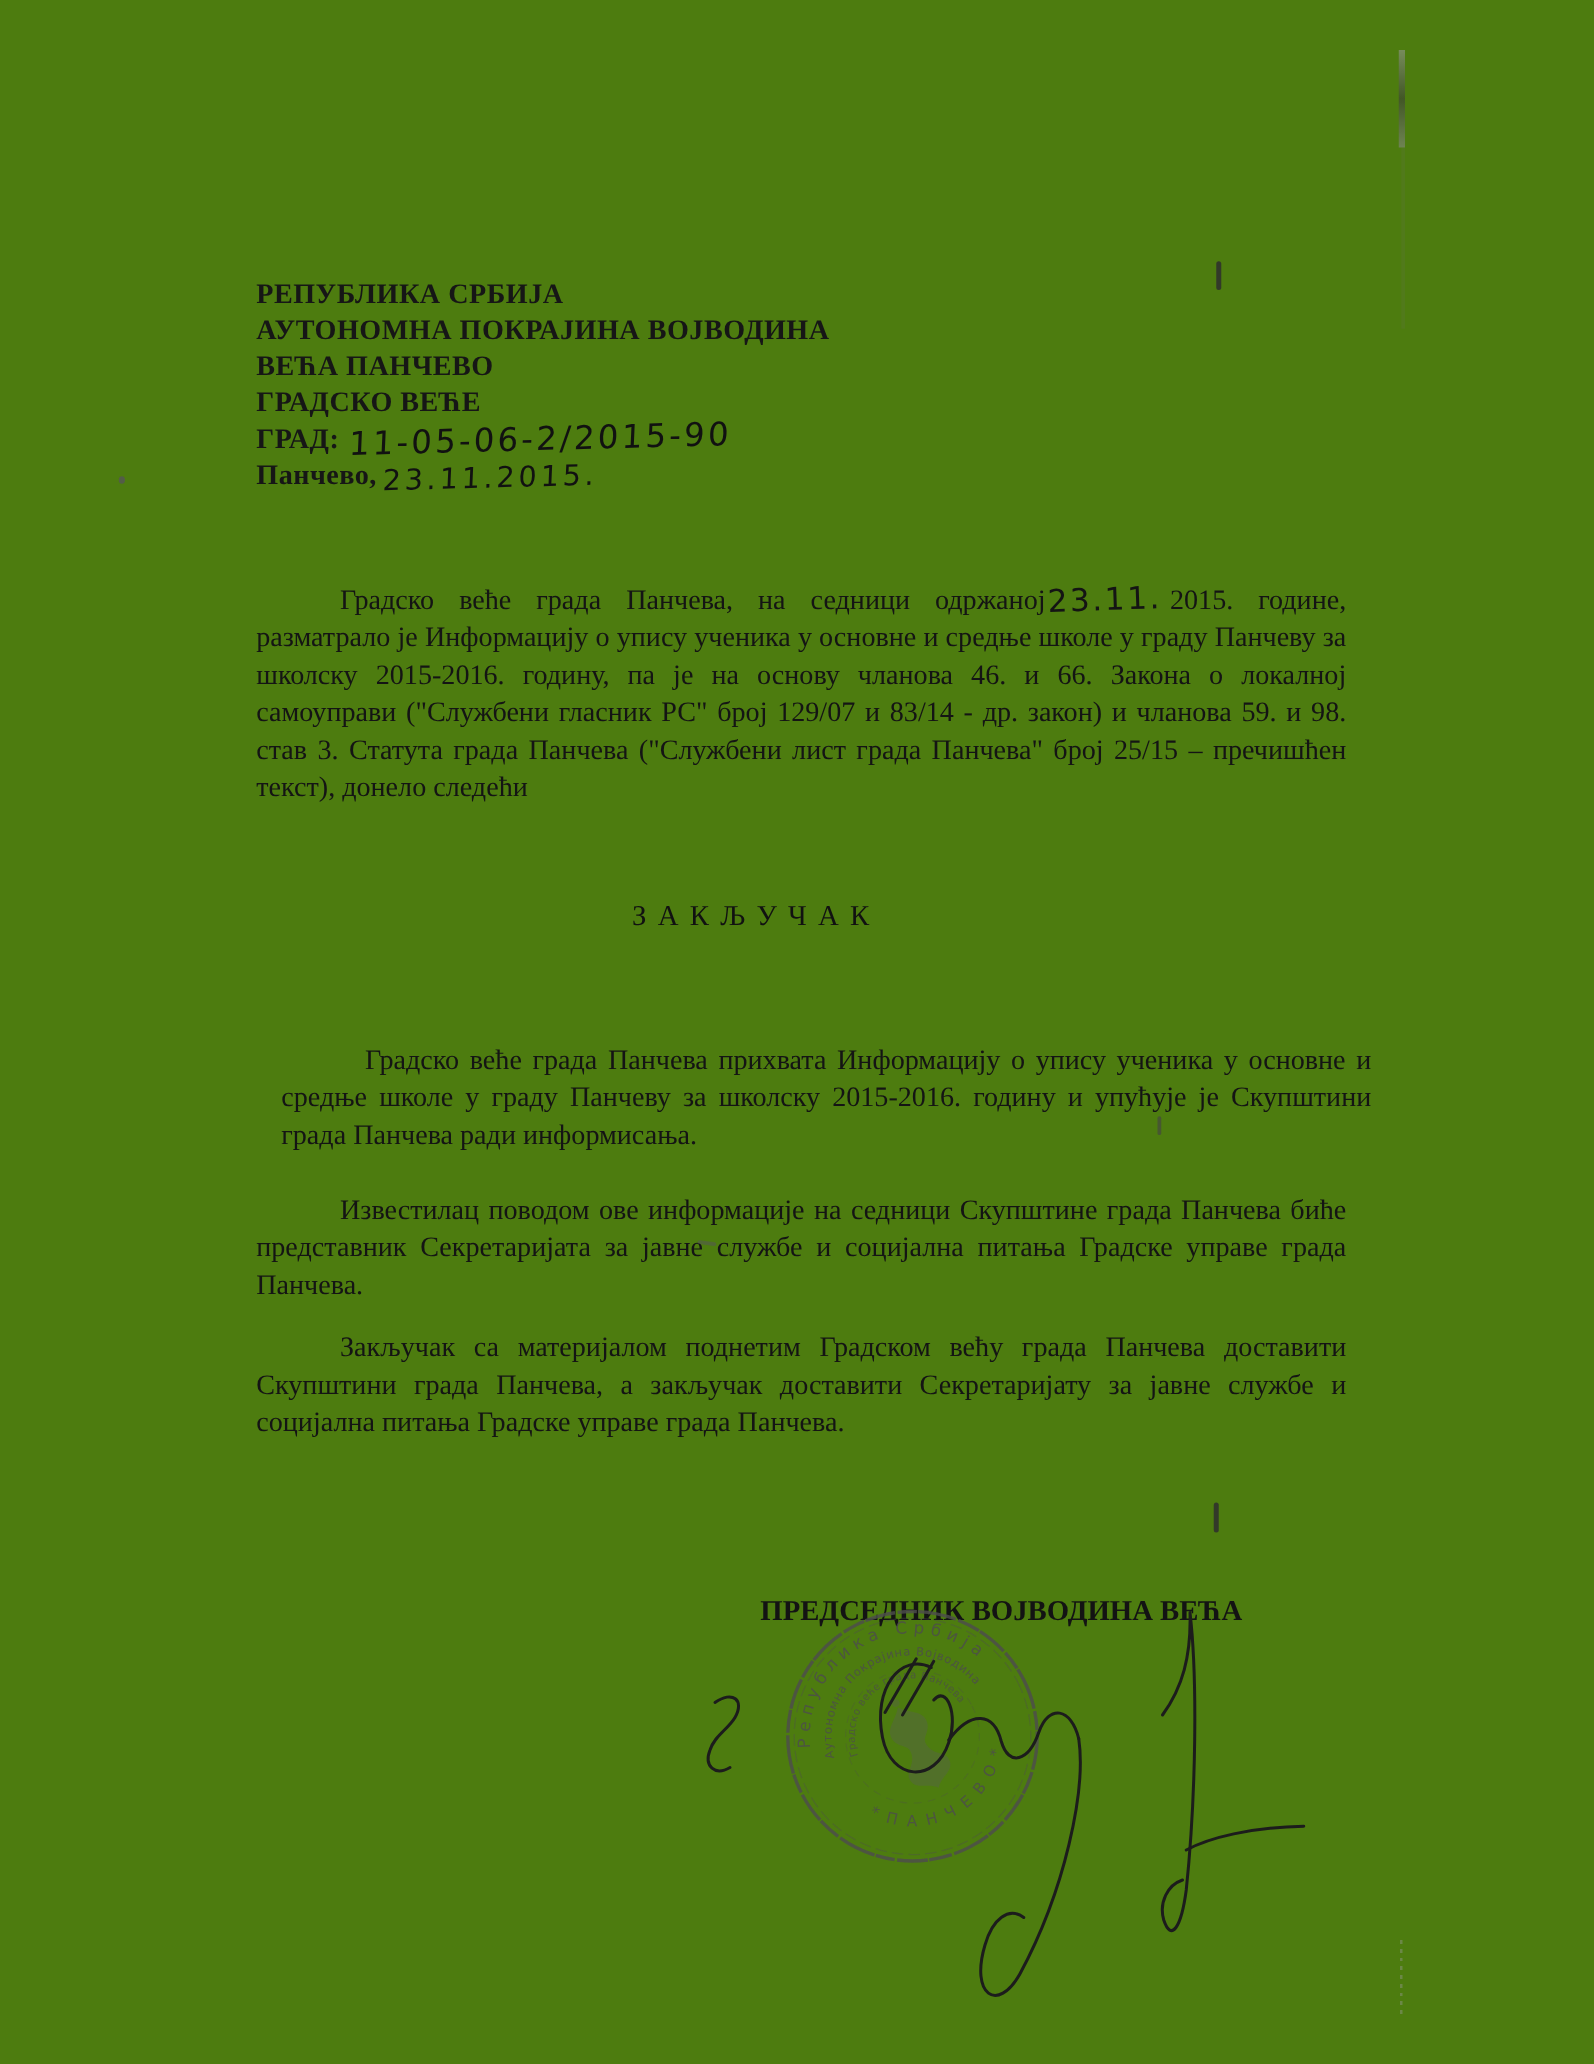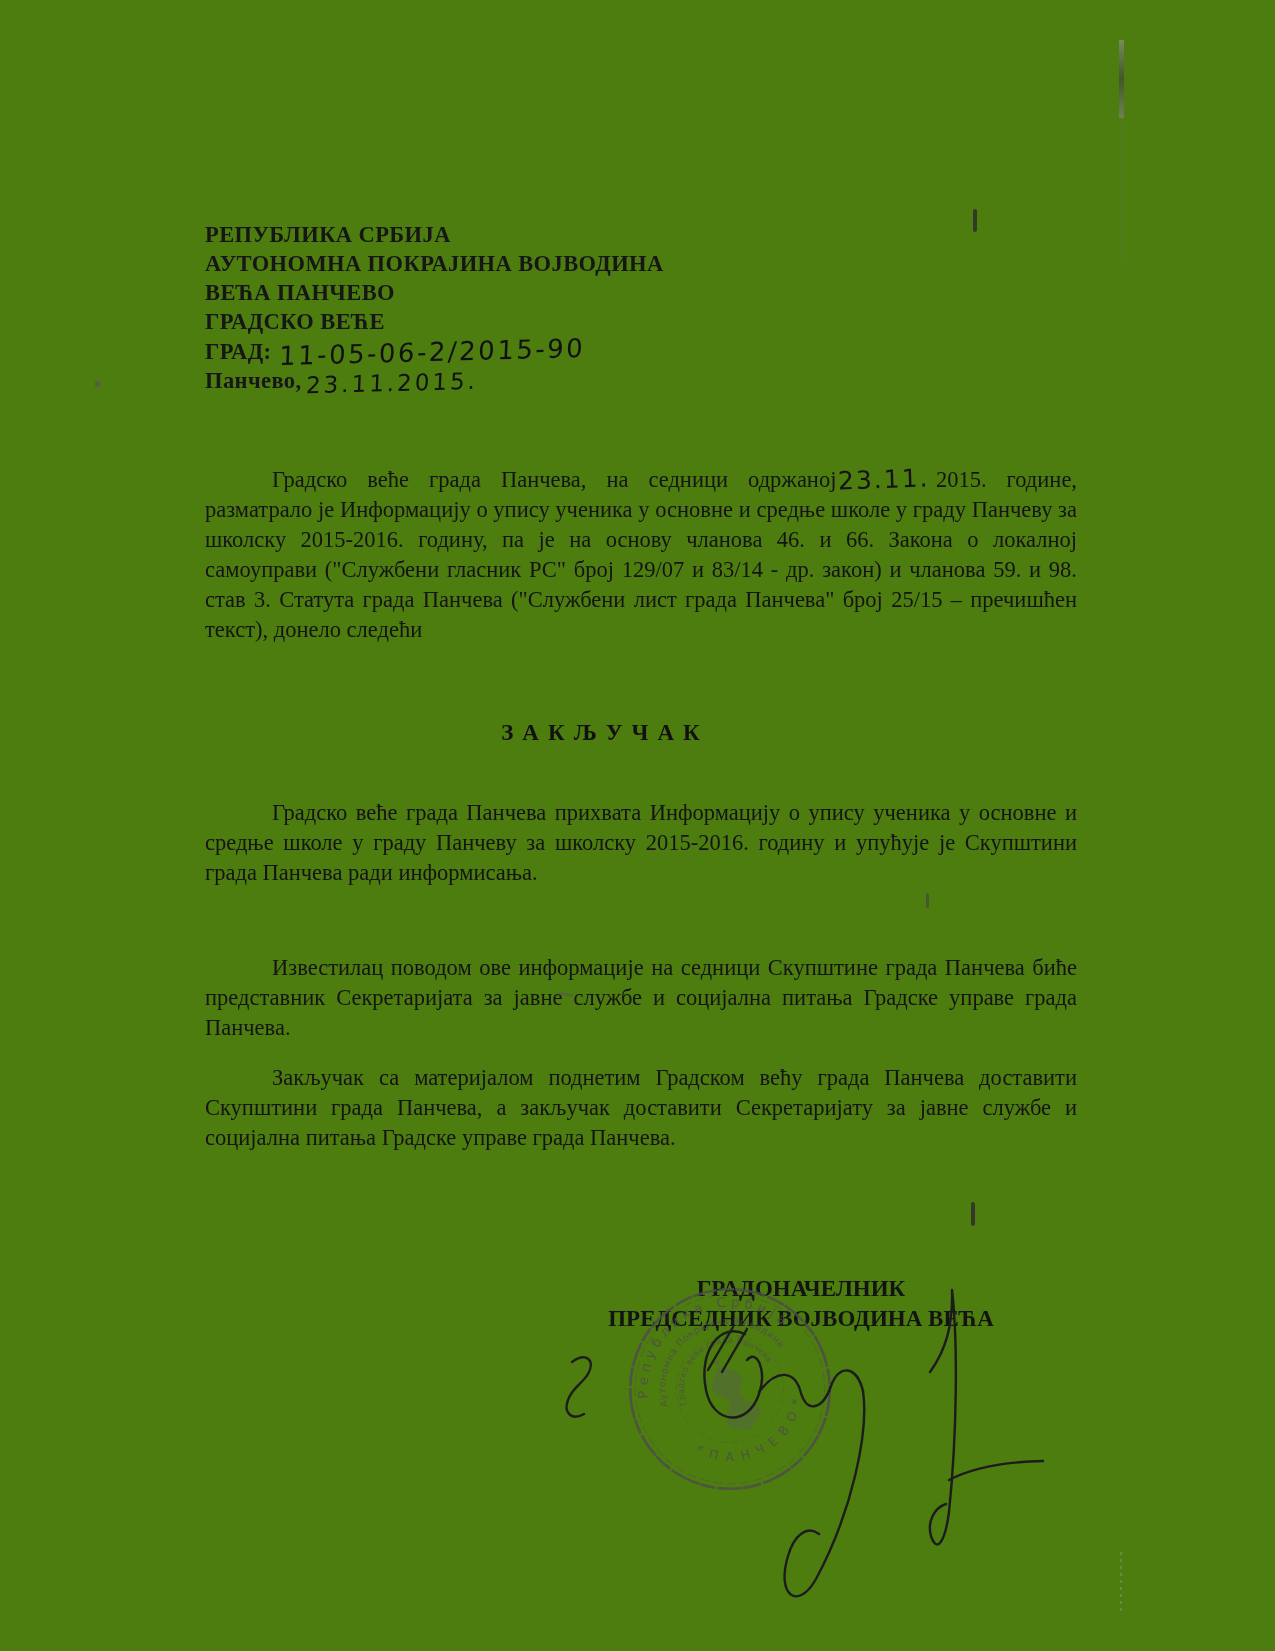--- a/index.html
+++ b/index.html
@@ -26,32 +26,32 @@
   .num-row .hw{margin-left:8px;}
   .place-row .hw{font-size:23px;margin-left:5px;top:3px;letter-spacing:3px;}
 
   
   .body-par{
     position:absolute;left:205px;width:872px;margin:0;
     font-size:22.5px;line-height:30px;text-align:justify;text-indent:67px;
     color:#141414;
   }
   .intro{top:464px;}
-  .p2{top:798px;}
+  .p2{top:833px;margin-left:20px;}
   .p3{top:953px;}
   .p4{top:1063px;}
   .hw-inline{
     font-family:"DejaVu Sans", sans-serif;font-size:25px;letter-spacing:2px;
     display:inline-block;transform:rotate(-2deg);position:relative;top:1px;
     margin:0 6px 0 2px;text-indent:0;
   }
 
   .doc-title{
     position:absolute;left:205px;top:720px;width:800px;text-align:center;
-    font-weight:bold;font-size:23px;letter-spacing:9px;color:#111;
+    font-weight:normal;font-size:23px;letter-spacing:9px;color:#111;
   }
 
   .sig-block{
     position:absolute;left:596px;top:1274px;width:410px;text-align:center;
     font-weight:bold;font-size:23px;line-height:30px;color:#131313;
     white-space:nowrap;
   }
 
   .stamp{
     position:absolute;left:622px;top:1281px;width:216px;height:216px;
@@ -89,21 +89,20 @@
 
   <p class="body-par intro"><span>Градско веће града Панчева, на седници одржаној</span><span class="hw-inline">23.11.</span><span>2015. године, разматрало је Информацију о упису ученика у основне и средње школе у граду Панчеву за школску 2015-2016. годину, па је на основу чланова 46. и 66. Закона о локалној самоуправи ("Службени гласник РС" број 129/07 и 83/14 - др. закон) и чланова 59. и 98. став 3. Статута  града Панчева ("Службени лист града Панчева" број 25/15 – пречишћен текст),  донело следећи</span></p>
 
   <div class="doc-title">ЗАКЉУЧАК</div>
 
   <p class="body-par p2">Градско веће града Панчева прихвата Информацију о упису ученика у основне и средње школе у граду Панчеву за школску 2015-2016. годину и упућује је Скупштини града Панчева ради информисања.</p>
   <p class="body-par p3">Известилац поводом ове информације на седници Скупштине града Панчева биће представник Секретаријата за јавне службе и социјална питања Градске управе града Панчева.</p>
   <p class="body-par p4">Закључак са материјалом поднетим Градском већу  града Панчева доставити Скупштини града Панчева, а закључак доставити Секретаријату за јавне службе и социјална питања Градске управе града Панчева.</p>
 
   <div class="sig-block">
-    <div>ГРАДОНАЧЕЛНИК</div>
     <div>ПРЕДСЕДНИК ВОЈВОДИНА ВЕЋА</div>
   </div>
 
   <svg class="stamp" viewBox="0 0 210 210">
     <defs>
       <path id="arcOuter" d="M25,105 A80,80 0 0 1 185,105"></path>
       <path id="arcMiddle" d="M42,105 A63,63 0 0 1 168,105"></path>
       <path id="arcInner" d="M60,105 A45,45 0 0 1 150,105"></path>
       <path id="arcBottom" d="M35,105 A70,70 0 0 0 175,105"></path>
     </defs>

